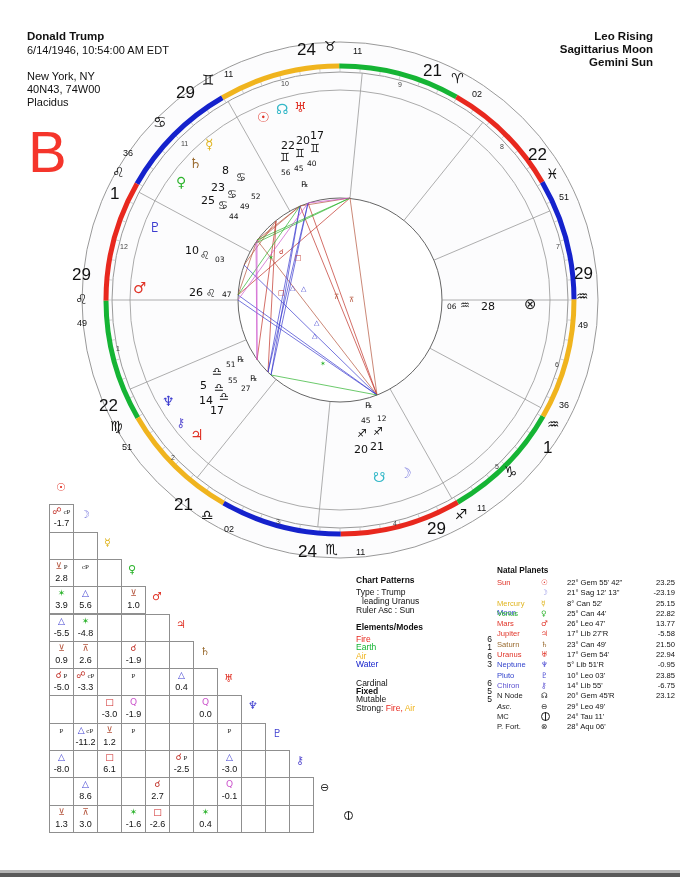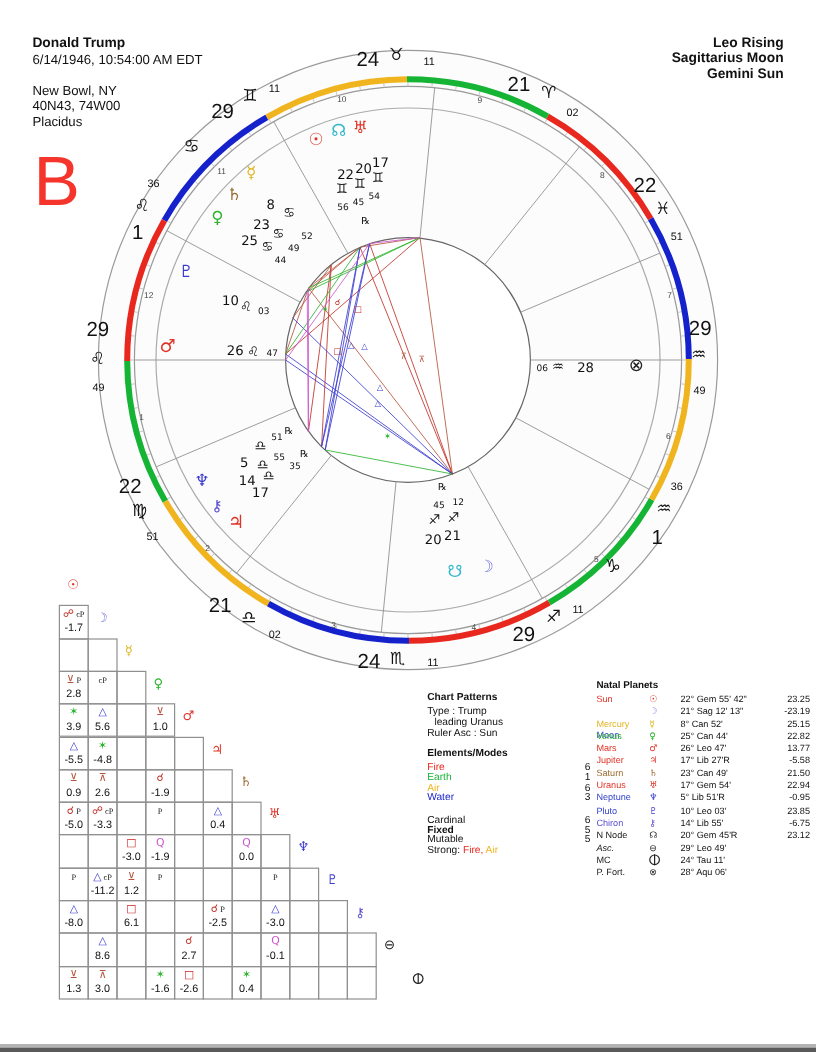--- a/index.html
+++ b/index.html
@@ -40,21 +40,21 @@
   .npos{width:80px;}
   .ndecl{width:28px;text-align:right;}
   #footbar1{left:0;top:870px;width:680px;height:3px;background:#b4b4b4;}
   #footbar2{left:0;top:873px;width:680px;height:4px;background:#5a5a5a;}
 </style>
 </head>
 <body>
 
 <div class="abs" id="hdr-name">Donald Trump</div>
 <div class="abs" id="hdr-dt">6/14/1946, 10:54:00 AM EDT</div>
-<div class="abs" id="hdr-city">New Bowl, NY</div>
+<div class="abs" id="hdr-city">New York, NY</div>
 <div class="abs" id="hdr-coord">40N43, 74W00</div>
 <div class="abs" id="hdr-sys">Placidus</div>
 <div class="abs" id="corner-b">B</div>
 <div class="abs" id="summary">
   <div>Leo Rising</div>
   <div>Sagittarius Moon</div>
   <div>Gemini Sun</div>
 </div>
 
 <div class="abs" id="wheel" style="left:0;top:0;width:680px;height:570px;">
@@ -252,21 +252,21 @@
     <span class="wtxt " style="left: 399px; top: 466px; font-size: 14px; color: rgb(122, 122, 222); font-family: &quot;DejaVu Sans&quot;, sans-serif;">☽</span>
     <span class="wtxt " style="left: 524px; top: 297px; font-size: 15px; color: rgb(34, 34, 34); font-family: &quot;DejaVu Sans&quot;, sans-serif;">⊗</span>
     <span class="wtxt " style="left: 281px; top: 140px; font-size: 11px; font-family: &quot;DejaVu Sans&quot;, sans-serif;">22</span>
     <span class="wtxt " style="left: 296px; top: 135px; font-size: 11px; font-family: &quot;DejaVu Sans&quot;, sans-serif;">20</span>
     <span class="wtxt " style="left: 310px; top: 130px; font-size: 11px; font-family: &quot;DejaVu Sans&quot;, sans-serif;">17</span>
     <span class="wtxt " style="left: 280px; top: 152px; font-size: 11px; font-family: &quot;DejaVu Sans&quot;, sans-serif;">♊</span>
     <span class="wtxt " style="left: 295px; top: 148px; font-size: 11px; font-family: &quot;DejaVu Sans&quot;, sans-serif;">♊</span>
     <span class="wtxt " style="left: 310px; top: 143px; font-size: 11px; font-family: &quot;DejaVu Sans&quot;, sans-serif;">♊</span>
     <span class="wtxt " style="left: 281px; top: 169px; font-size: 7.5px; font-family: &quot;DejaVu Sans&quot;, sans-serif;">56</span>
     <span class="wtxt " style="left: 294px; top: 165px; font-size: 7.5px; font-family: &quot;DejaVu Sans&quot;, sans-serif;">45</span>
-    <span class="wtxt " style="left: 307px; top: 160px; font-size: 7.5px; font-family: &quot;DejaVu Sans&quot;, sans-serif;">54</span>
+    <span class="wtxt " style="left: 307px; top: 160px; font-size: 7.5px; font-family: &quot;DejaVu Sans&quot;, sans-serif;">40</span>
     <span class="wtxt " style="left: 301px; top: 181px; font-size: 8px; font-family: &quot;DejaVu Sans&quot;, sans-serif;">℞</span>
     <span class="wtxt " style="left: 222px; top: 165px; font-size: 11px; font-family: &quot;DejaVu Sans&quot;, sans-serif;">8</span>
     <span class="wtxt " style="left: 236px; top: 172px; font-size: 11px; font-family: &quot;DejaVu Sans&quot;, sans-serif;">♋</span>
     <span class="wtxt " style="left: 251px; top: 193px; font-size: 7.5px; font-family: &quot;DejaVu Sans&quot;, sans-serif;">52</span>
     <span class="wtxt " style="left: 211px; top: 182px; font-size: 11px; font-family: &quot;DejaVu Sans&quot;, sans-serif;">23</span>
     <span class="wtxt " style="left: 227px; top: 189px; font-size: 11px; font-family: &quot;DejaVu Sans&quot;, sans-serif;">♋</span>
     <span class="wtxt " style="left: 240px; top: 203px; font-size: 7.5px; font-family: &quot;DejaVu Sans&quot;, sans-serif;">49</span>
     <span class="wtxt " style="left: 201px; top: 195px; font-size: 11px; font-family: &quot;DejaVu Sans&quot;, sans-serif;">25</span>
     <span class="wtxt " style="left: 218px; top: 200px; font-size: 11px; font-family: &quot;DejaVu Sans&quot;, sans-serif;">♋</span>
     <span class="wtxt " style="left: 229px; top: 213px; font-size: 7.5px; font-family: &quot;DejaVu Sans&quot;, sans-serif;">44</span>
@@ -275,21 +275,21 @@
     <span class="wtxt " style="left: 215px; top: 256px; font-size: 7.5px; font-family: &quot;DejaVu Sans&quot;, sans-serif;">03</span>
     <span class="wtxt " style="left: 189px; top: 287px; font-size: 11px; font-family: &quot;DejaVu Sans&quot;, sans-serif;">26</span>
     <span class="wtxt " style="left: 206px; top: 288px; font-size: 11px; font-family: &quot;DejaVu Sans&quot;, sans-serif;">♌</span>
     <span class="wtxt " style="left: 222px; top: 291px; font-size: 7.5px; font-family: &quot;DejaVu Sans&quot;, sans-serif;">47</span>
     <span class="wtxt " style="left: 212px; top: 366px; font-size: 11px; font-family: &quot;DejaVu Sans&quot;, sans-serif;">♎</span>
     <span class="wtxt " style="left: 226px; top: 361px; font-size: 7.5px; font-family: &quot;DejaVu Sans&quot;, sans-serif;">51</span>
     <span class="wtxt " style="left: 237px; top: 356px; font-size: 8px; font-family: &quot;DejaVu Sans&quot;, sans-serif;">℞</span>
     <span class="wtxt " style="left: 200px; top: 380px; font-size: 11px; font-family: &quot;DejaVu Sans&quot;, sans-serif;">5</span>
     <span class="wtxt " style="left: 214px; top: 382px; font-size: 11px; font-family: &quot;DejaVu Sans&quot;, sans-serif;">♎</span>
     <span class="wtxt " style="left: 228px; top: 377px; font-size: 7.5px; font-family: &quot;DejaVu Sans&quot;, sans-serif;">55</span>
-    <span class="wtxt " style="left: 241px; top: 385px; font-size: 7.5px; font-family: &quot;DejaVu Sans&quot;, sans-serif;">35</span>
+    <span class="wtxt " style="left: 241px; top: 385px; font-size: 7.5px; font-family: &quot;DejaVu Sans&quot;, sans-serif;">27</span>
     <span class="wtxt " style="left: 250px; top: 375px; font-size: 8px; font-family: &quot;DejaVu Sans&quot;, sans-serif;">℞</span>
     <span class="wtxt " style="left: 199px; top: 395px; font-size: 11px; font-family: &quot;DejaVu Sans&quot;, sans-serif;">14</span>
     <span class="wtxt " style="left: 219px; top: 391px; font-size: 11px; font-family: &quot;DejaVu Sans&quot;, sans-serif;">♎</span>
     <span class="wtxt " style="left: 210px; top: 405px; font-size: 11px; font-family: &quot;DejaVu Sans&quot;, sans-serif;">17</span>
     <span class="wtxt " style="left: 365px; top: 402px; font-size: 8px; font-family: &quot;DejaVu Sans&quot;, sans-serif;">℞</span>
     <span class="wtxt " style="left: 361px; top: 417px; font-size: 7.5px; font-family: &quot;DejaVu Sans&quot;, sans-serif;">45</span>
     <span class="wtxt " style="left: 377px; top: 415px; font-size: 7.5px; font-family: &quot;DejaVu Sans&quot;, sans-serif;">12</span>
     <span class="wtxt " style="left: 357px; top: 428px; font-size: 11px; font-family: &quot;DejaVu Sans&quot;, sans-serif;">♐</span>
     <span class="wtxt " style="left: 373px; top: 426px; font-size: 11px; font-family: &quot;DejaVu Sans&quot;, sans-serif;">♐</span>
     <span class="wtxt " style="left: 354px; top: 444px; font-size: 11px; font-family: &quot;DejaVu Sans&quot;, sans-serif;">20</span>

